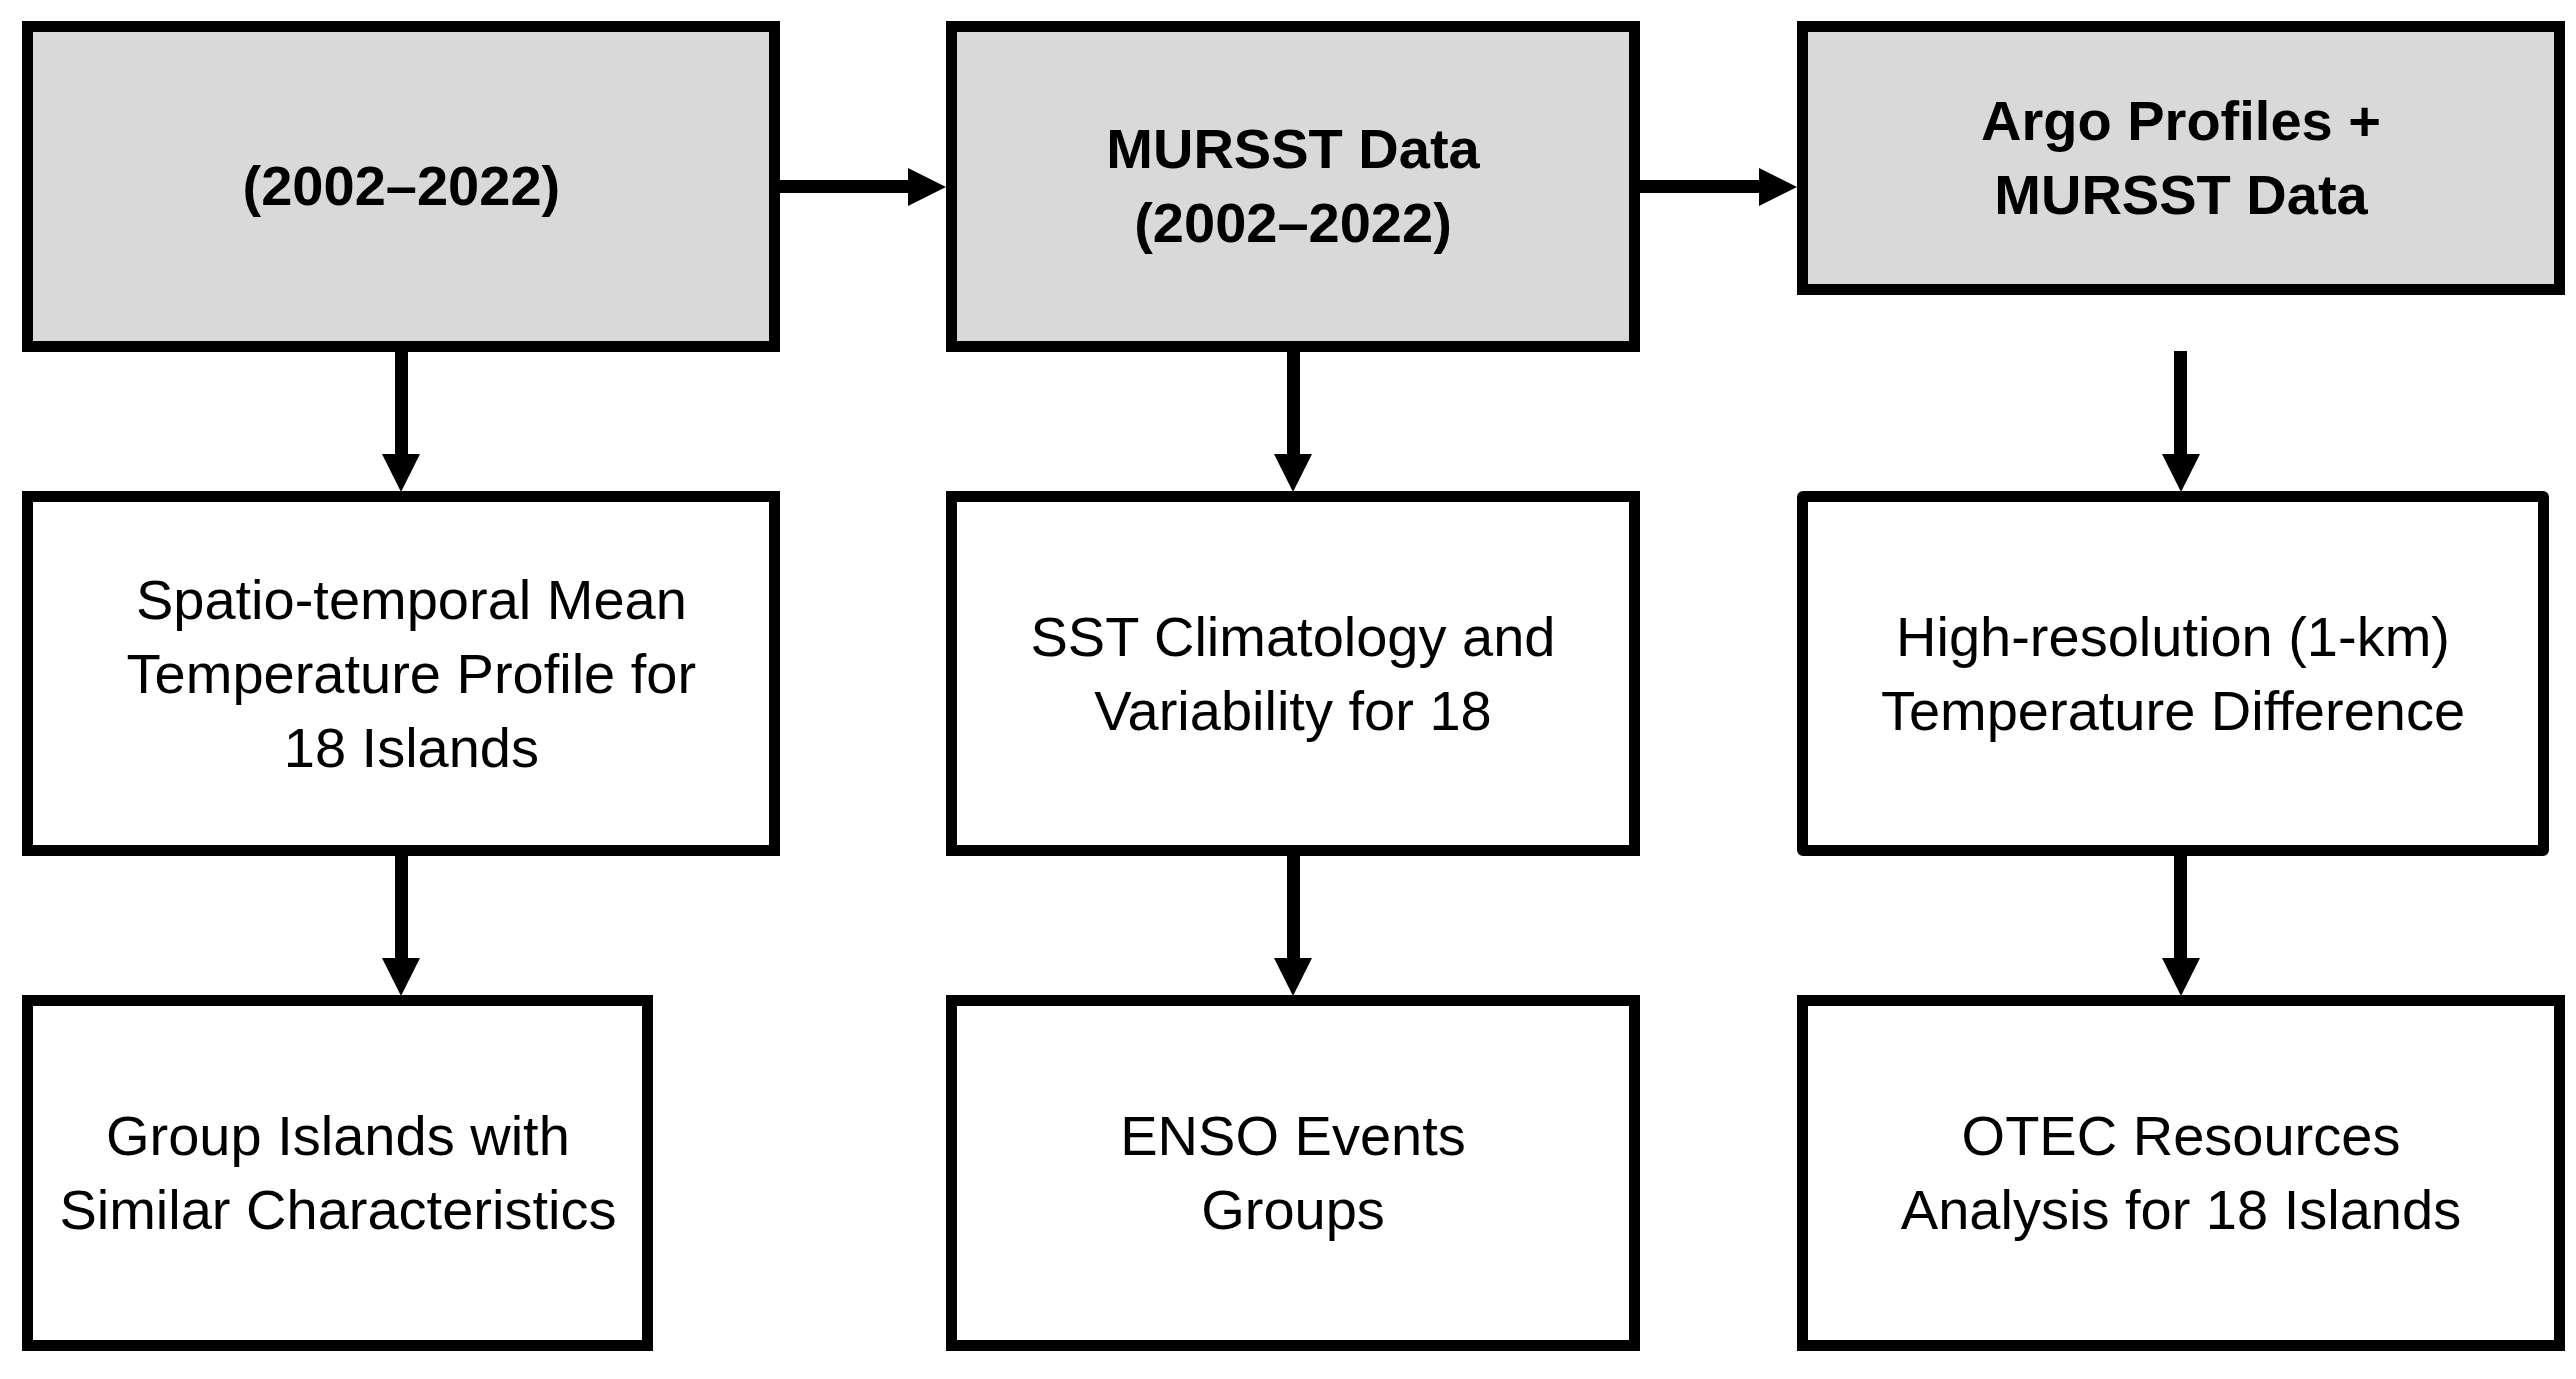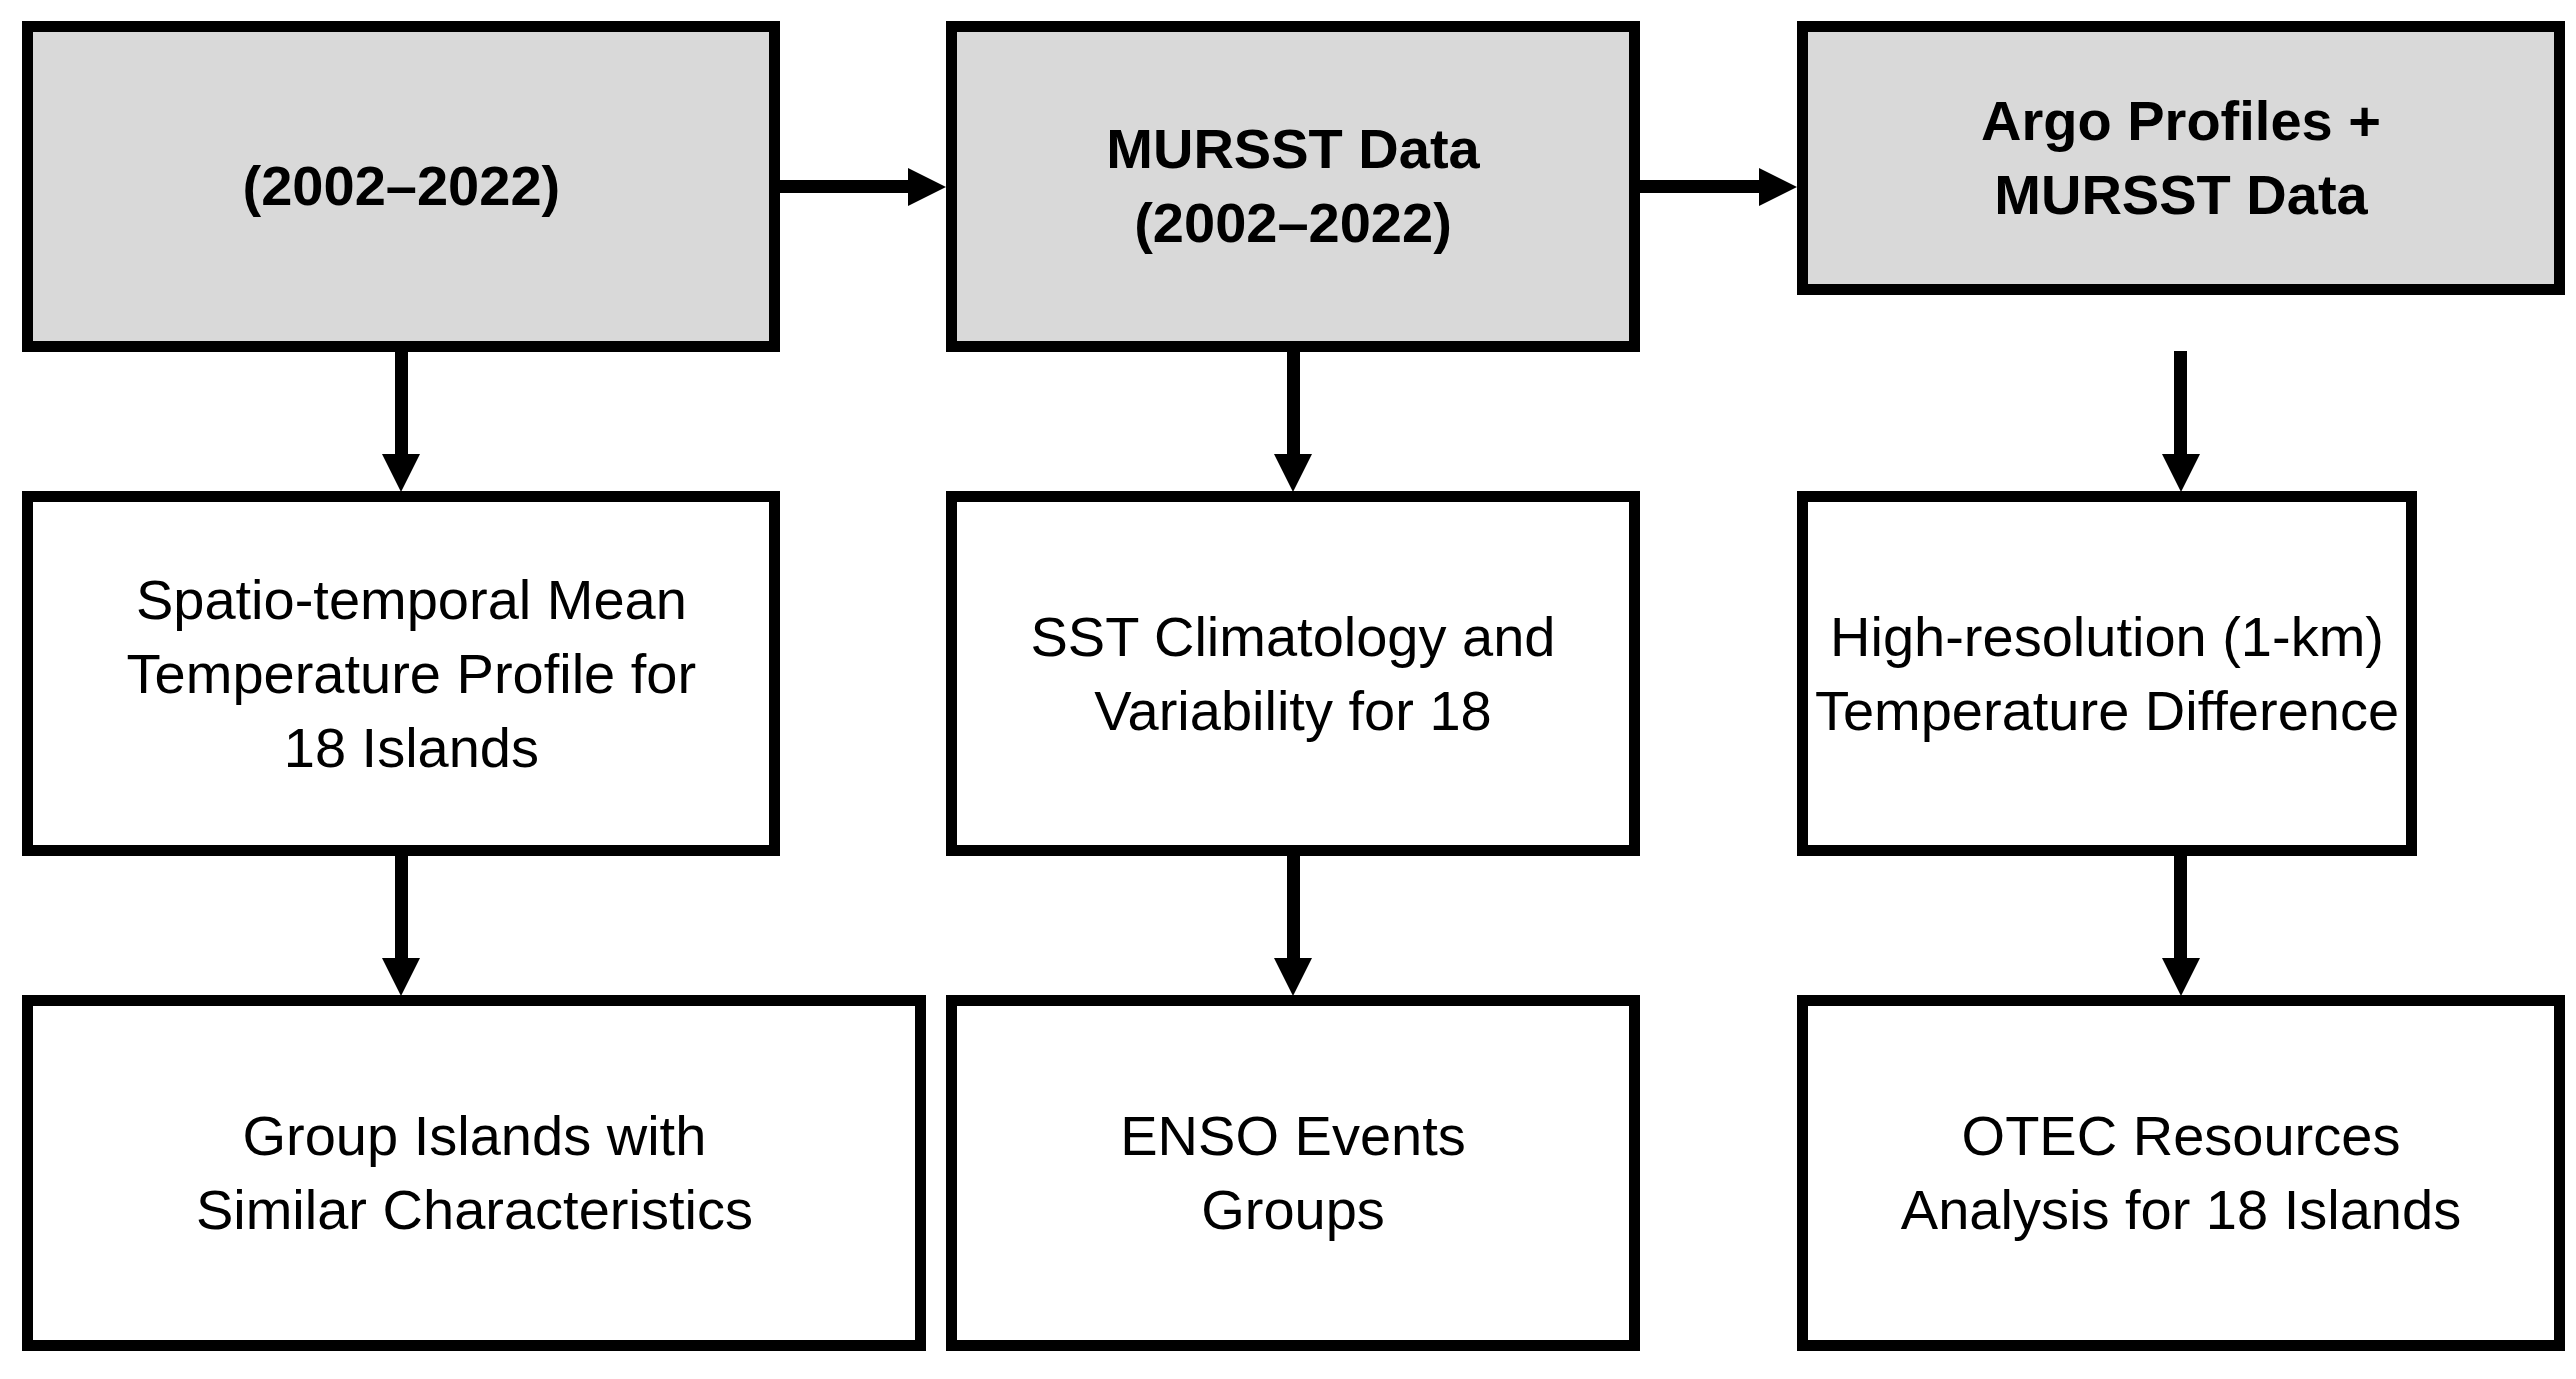--- a/index.html
+++ b/index.html
@@ -96,28 +96,28 @@
     </div>
   </div>
 
   <div class="box process" style="left:946px; top:491px; width:694px; height:365px;">
     <div class="box-text">
       <span>SST Climatology and</span>
       <span>Variability for 18</span>
     </div>
   </div>
 
-  <div class="box process" style="left:1797px; top:491px; width:620px; height:365px;">
+  <div class="box process" style="left:1797px; top:491px; width:752px; height:365px;border-radius:6px;">
     <div class="box-text">
       <span>High-resolution (1-km)</span>
       <span>Temperature Difference</span>
     </div>
   </div>
 
-  <div class="box process" style="left:22.4px; top:995px; width:904px; height:356px;align-items:center;">
+  <div class="box process" style="left:22.4px; top:995px; width:631px; height:356px;align-items:center;">
     <div class="box-text">
       <span>Group Islands with</span>
       <span>Similar Characteristics</span>
     </div>
   </div>
 
   <div class="box process" style="left:946px; top:995px; width:694px; height:356px;">
     <div class="box-text">
       <span>ENSO Events</span>
       <span>Groups</span>

